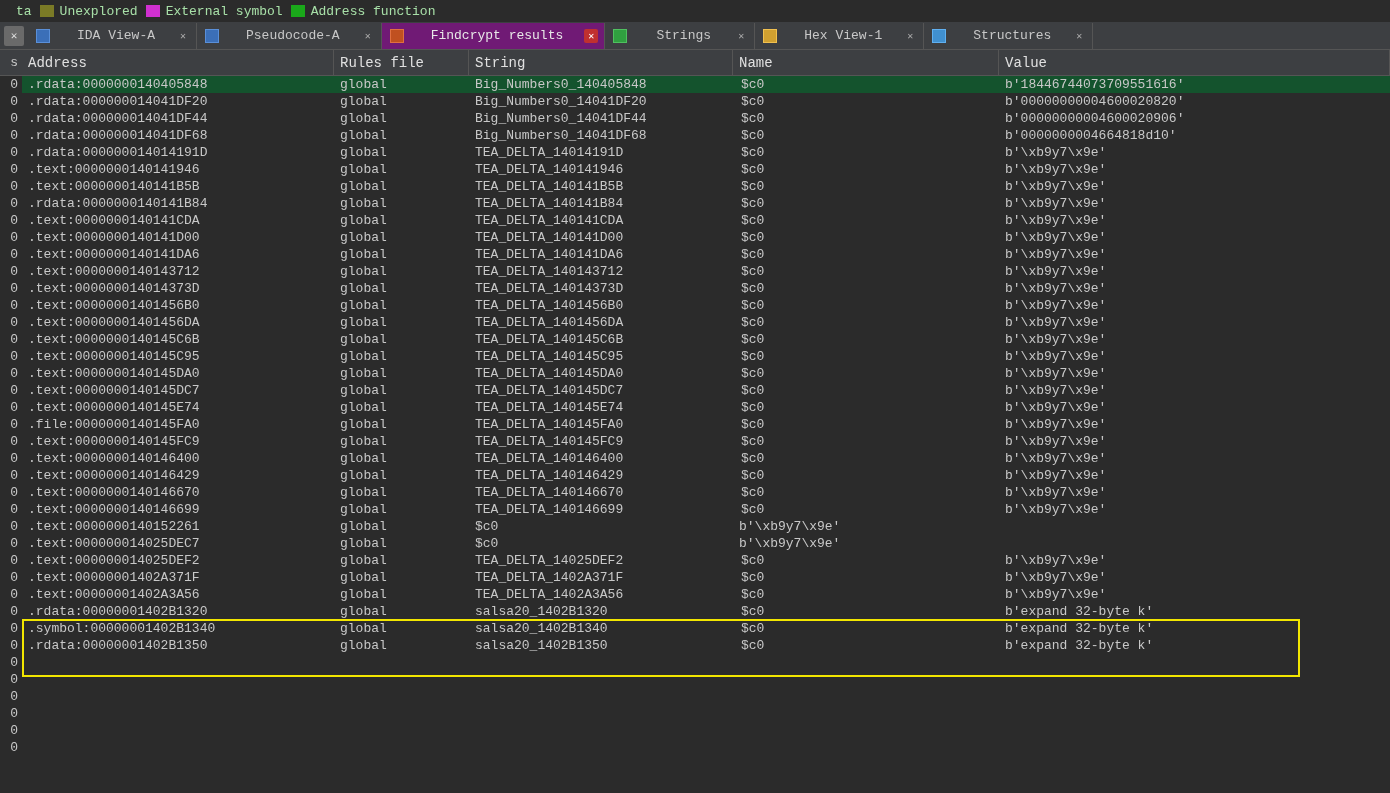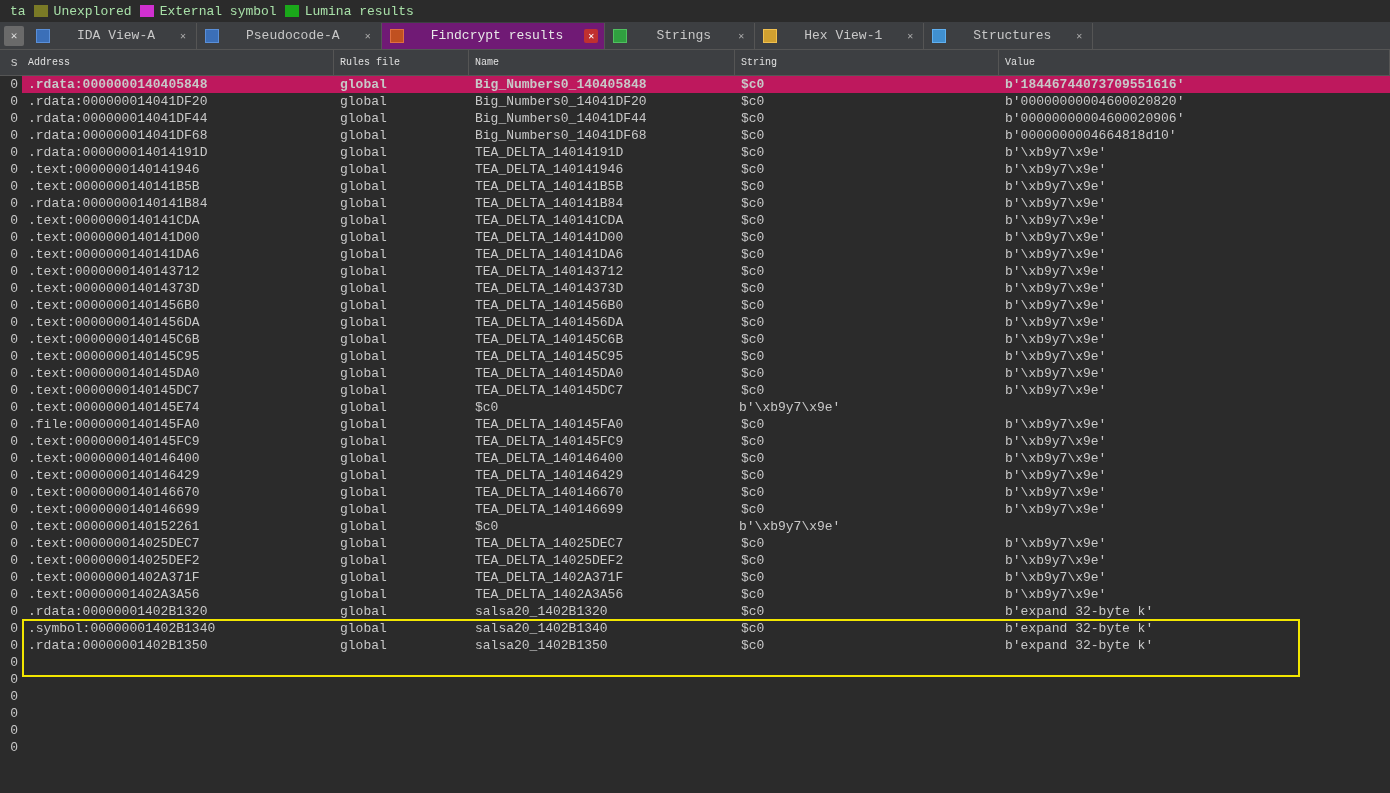--- a/index.html
+++ b/index.html
@@ -9,21 +9,21 @@
   font-size: 13px;
   color: #c8c8c8;
   width: 1390px;
   height: 793px;
   overflow: hidden;
 }
 .legend {
   display: flex;
   align-items: center;
   height: 22px;
-  padding-left: 10px;
+  padding-left: 16px;
   background: #2b2b2b;
   gap: 8px;
 }
 .legend-item { display: flex; align-items: center; gap: 6px; color: #a8e0a8; }
 .swatch { width: 14px; height: 12px; display: inline-block; }
 .sw-olive { background: #7a7a26; }
 .sw-magenta { background: #d030d0; }
 .sw-green { background: #1aa81a; }
 .tab-bar {
   display: flex;
@@ -67,34 +67,34 @@
   font-size: 13px; color: #c8c8c8;
 }
 .gutter-head {
   height: 26px; line-height: 26px; text-align: right;
   padding-right: 4px; background: #3d3f42; border-bottom: 1px solid #555;
 }
 .gutter-cell { height: 17px; line-height: 17px; text-align: right; padding-right: 4px; }
 .table-wrap { flex: 1; overflow: hidden; }
 .thead {
   display: flex; height: 26px; background: #3d3f42;
-  border-bottom: 1px solid #555; color: #e0e0e0; font-size: 10px;
+  border-bottom: 1px solid #555; color: #e0e0e0; font-size: 14px;
 }
 .th {
   padding: 3px 6px; border-right: 1px solid #555;
   display: flex; align-items: center;
 }
 .col-addr { width: 312px; }
 .col-rules { width: 135px; }
 .col-name { width: 266px; }
 .col-string { width: 264px; }
 .col-value { flex: 1; }
 .tbody { height: calc(100% - 26px); overflow: hidden; }
 .row { display: flex; height: 17px; line-height: 17px; }
-.row.sel { background: #be185d; font-weight: bold; }
+.row.sel { background: #14532d; }
 .td { padding: 0 6px; white-space: nowrap; overflow: hidden; color: #c8c8c8; }
 .highlight-box {
   position: absolute;
   border: 2px solid #f2e600;
   pointer-events: none;
 }
 </style>
 </head>
 <body>
 
@@ -103,21 +103,21 @@
   <span class="legend-item">
     <span class="swatch sw-olive"></span>
     <span>Unexplored</span>
   </span>
   <span class="legend-item">
     <span class="swatch sw-magenta"></span>
     <span>External symbol</span>
   </span>
   <span class="legend-item">
     <span class="swatch sw-green"></span>
-    <span>Lumina results</span>
+    <span>Address function</span>
   </span>
 </div>
 
 <div class="tab-bar">
   <div class="left-close">
     <span>✕</span>
   </div>
   <div id="tabs-mount" style="display: flex;">
       <div class="tab">
         <span class="tab-icon ico-view"></span>
@@ -195,22 +195,22 @@
         <div class="gutter-cell">0</div>
         <div class="gutter-cell">0</div>
         <div class="gutter-cell">0</div>
         <div class="gutter-cell">0</div>
       </div>
   </div>
   <div class="table-wrap">
     <div class="thead">
       <div class="th col-addr">Address</div>
       <div class="th col-rules">Rules file</div>
+      <div class="th col-string">String</div>
       <div class="th col-name">Name</div>
-      <div class="th col-string">String</div>
       <div class="th col-value">Value</div>
     </div>
     <div class="tbody" id="tbody">
         <div class="row sel">
           <div class="td col-addr">.rdata:0000000140405848</div>
           <div class="td col-rules">global</div>
           <div class="td col-name">Big_Numbers0_140405848</div>
           <div class="td col-string">$c0</div>
           <div class="td col-value">b'18446744073709551616'</div>
         </div>
@@ -336,20 +336,21 @@
         <div class="row">
           <div class="td col-addr">.text:0000000140145DC7</div>
           <div class="td col-rules">global</div>
           <div class="td col-name">TEA_DELTA_140145DC7</div>
           <div class="td col-string">$c0</div>
           <div class="td col-value">b'\xb9y7\x9e'</div>
         </div>
         <div class="row">
           <div class="td col-addr">.text:0000000140145E74</div>
           <div class="td col-rules">global</div>
+          <div class="td col-name">TEA_DELTA_140145E74</div>
           <div class="td col-string">$c0</div>
           <div class="td col-value">b'\xb9y7\x9e'</div>
         </div>
         <div class="row">
           <div class="td col-addr">.file:0000000140145FA0</div>
           <div class="td col-rules">global</div>
           <div class="td col-name">TEA_DELTA_140145FA0</div>
           <div class="td col-string">$c0</div>
           <div class="td col-value">b'\xb9y7\x9e'</div>
         </div>
@@ -390,21 +391,20 @@
         </div>
         <div class="row">
           <div class="td col-addr">.text:0000000140152261</div>
           <div class="td col-rules">global</div>
           <div class="td col-string">$c0</div>
           <div class="td col-value">b'\xb9y7\x9e'</div>
         </div>
         <div class="row">
           <div class="td col-addr">.text:000000014025DEC7</div>
           <div class="td col-rules">global</div>
-          <div class="td col-name">TEA_DELTA_14025DEC7</div>
           <div class="td col-string">$c0</div>
           <div class="td col-value">b'\xb9y7\x9e'</div>
         </div>
         <div class="row">
           <div class="td col-addr">.text:000000014025DEF2</div>
           <div class="td col-rules">global</div>
           <div class="td col-name">TEA_DELTA_14025DEF2</div>
           <div class="td col-string">$c0</div>
           <div class="td col-value">b'\xb9y7\x9e'</div>
         </div>

